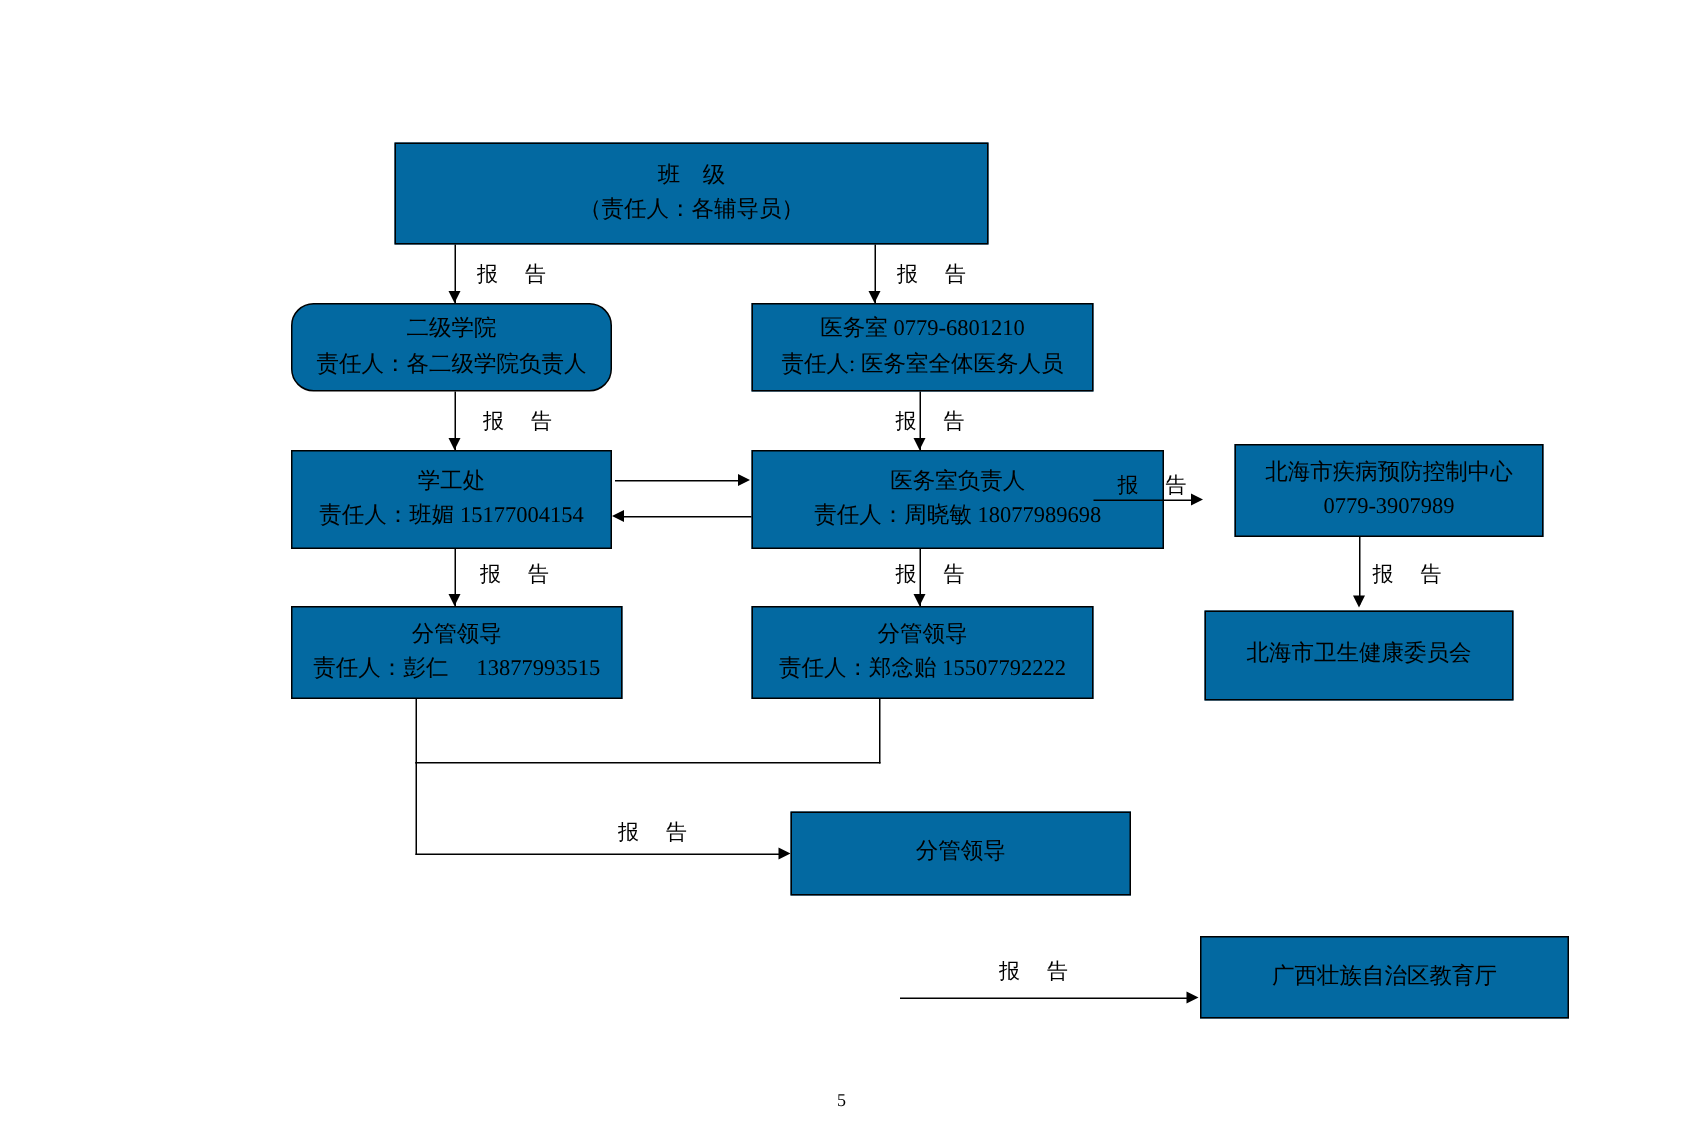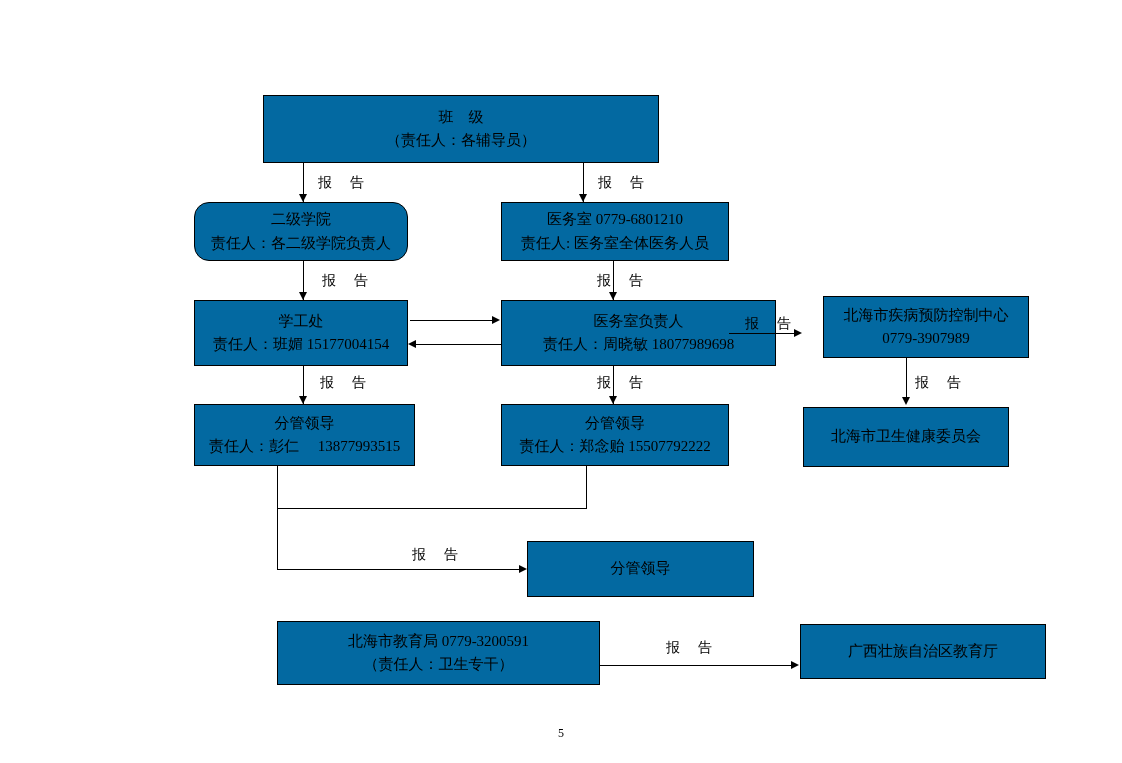--- a/index.html
+++ b/index.html
@@ -175,24 +175,20 @@
   <div class="hline" style="left:277px; top:508px; width:310px;"></div>
   <div class="vline" style="left:277px; top:508px; height:62px;"></div>
   <div class="hline" style="left:277px; top:569px; width:244px;"></div>
   <div class="arrow-right" style="left:519px; top:565px;"></div>
   <div class="lbl" style="left:412px; top:546px;">报　告</div>
 
   <div class="box" style="left:527px; top:541px; width:227px; height:56px;">
     <span class="line1">分管领导</span>
   </div>
 
-  <div class="box" style="left:277px; top:621px; width:323px; height:64px;">
-    <span class="line1">北海市教育局 0779-3200591</span>
-    <span class="line2">（责任人：卫生专干）</span>
-  </div>
 
   <div class="hline" style="left:600px; top:665px; width:192px;"></div>
   <div class="arrow-right" style="left:791px; top:661px;"></div>
   <div class="lbl" style="left:666px; top:639px;">报　告</div>
 
   <div class="box" style="left:800px; top:624px; width:246px; height:55px;">
     <span class="line1">广西壮族自治区教育厅</span>
   </div>
 
   <div class="page-number" style="top:726px;">5</div>

